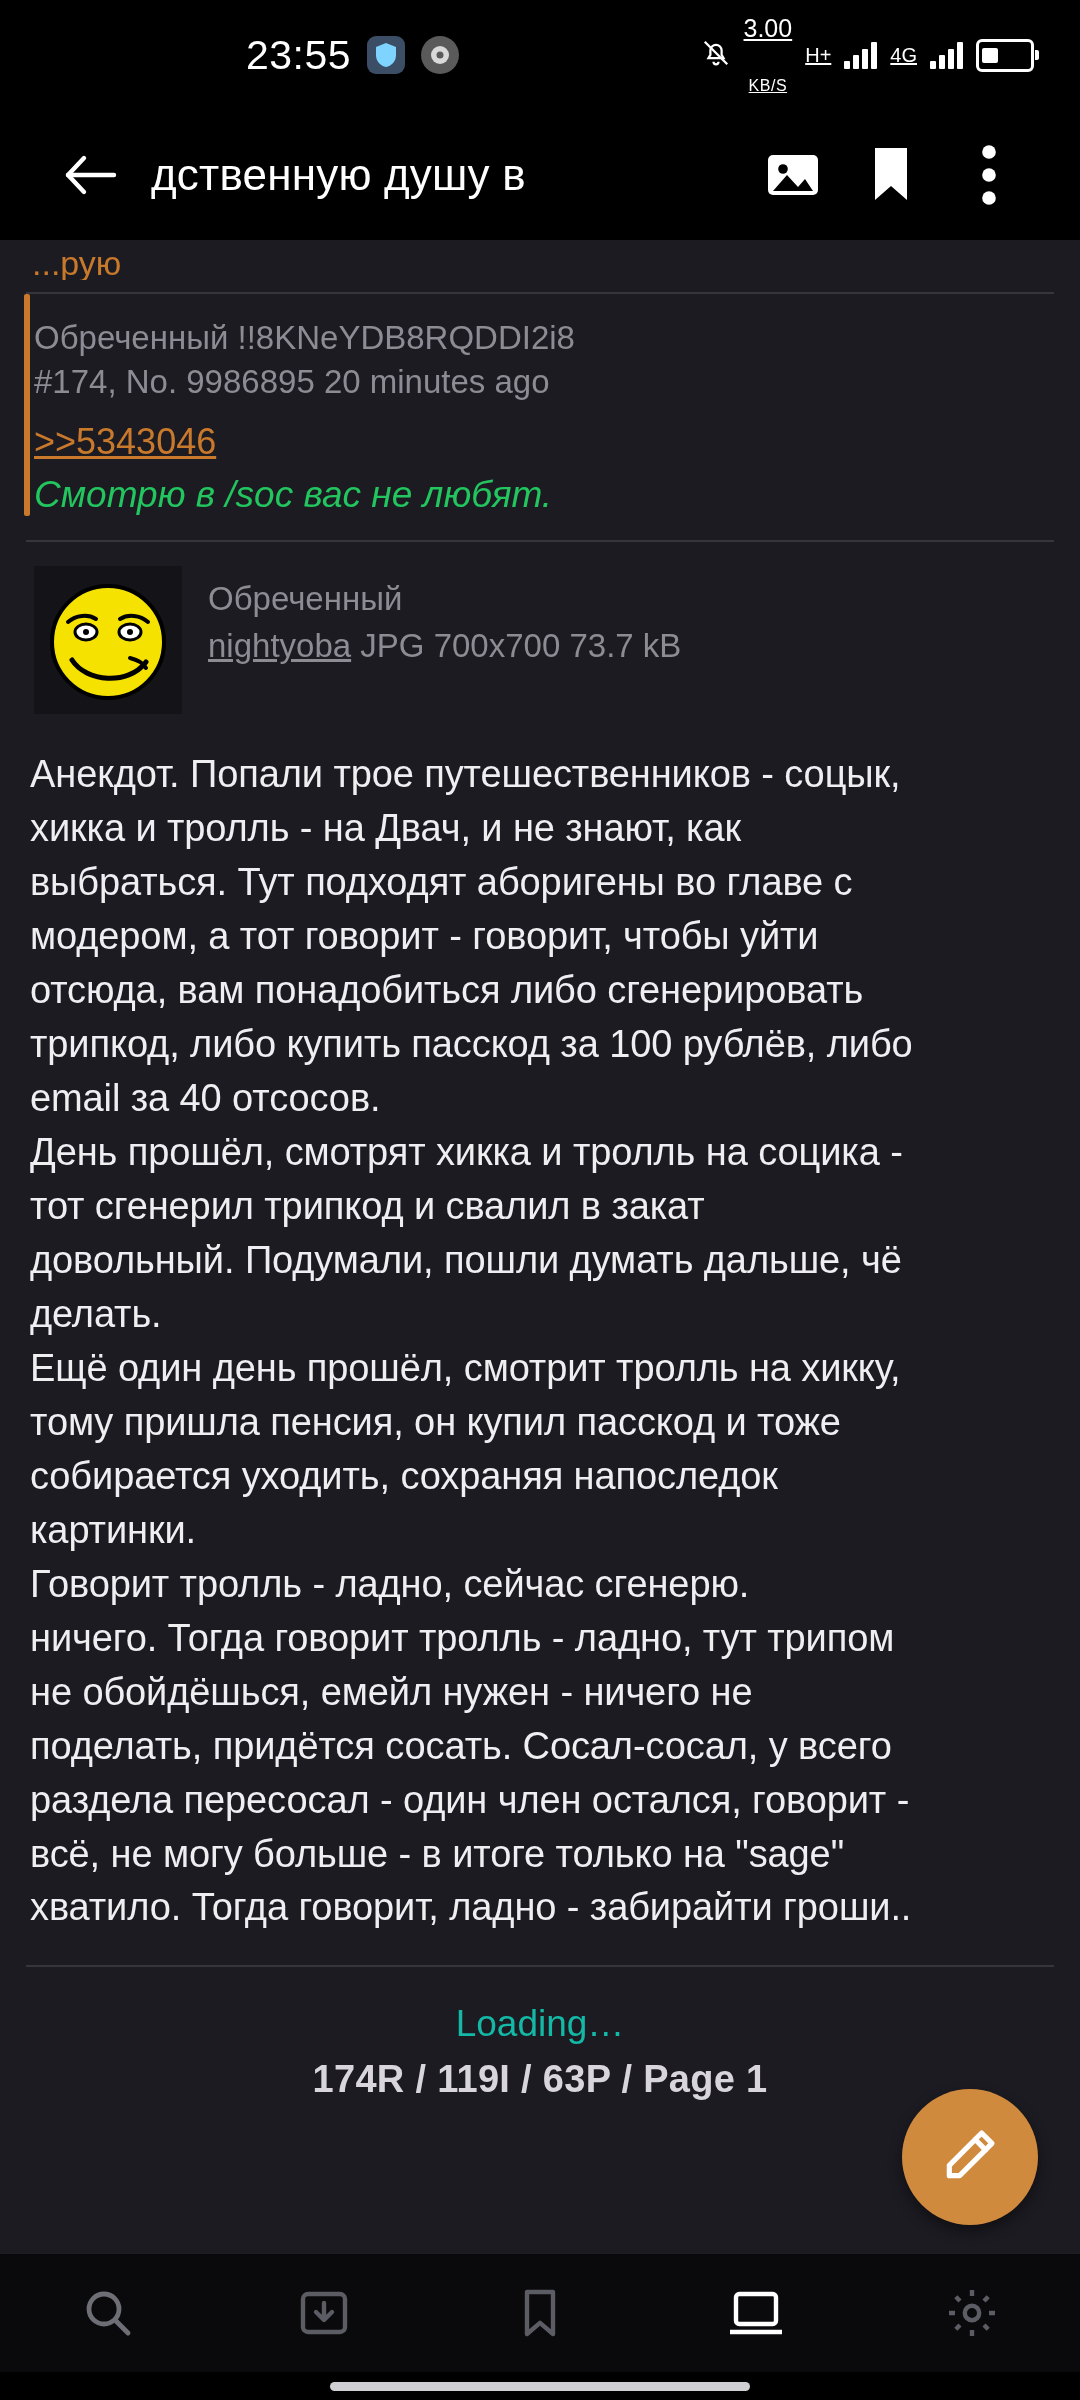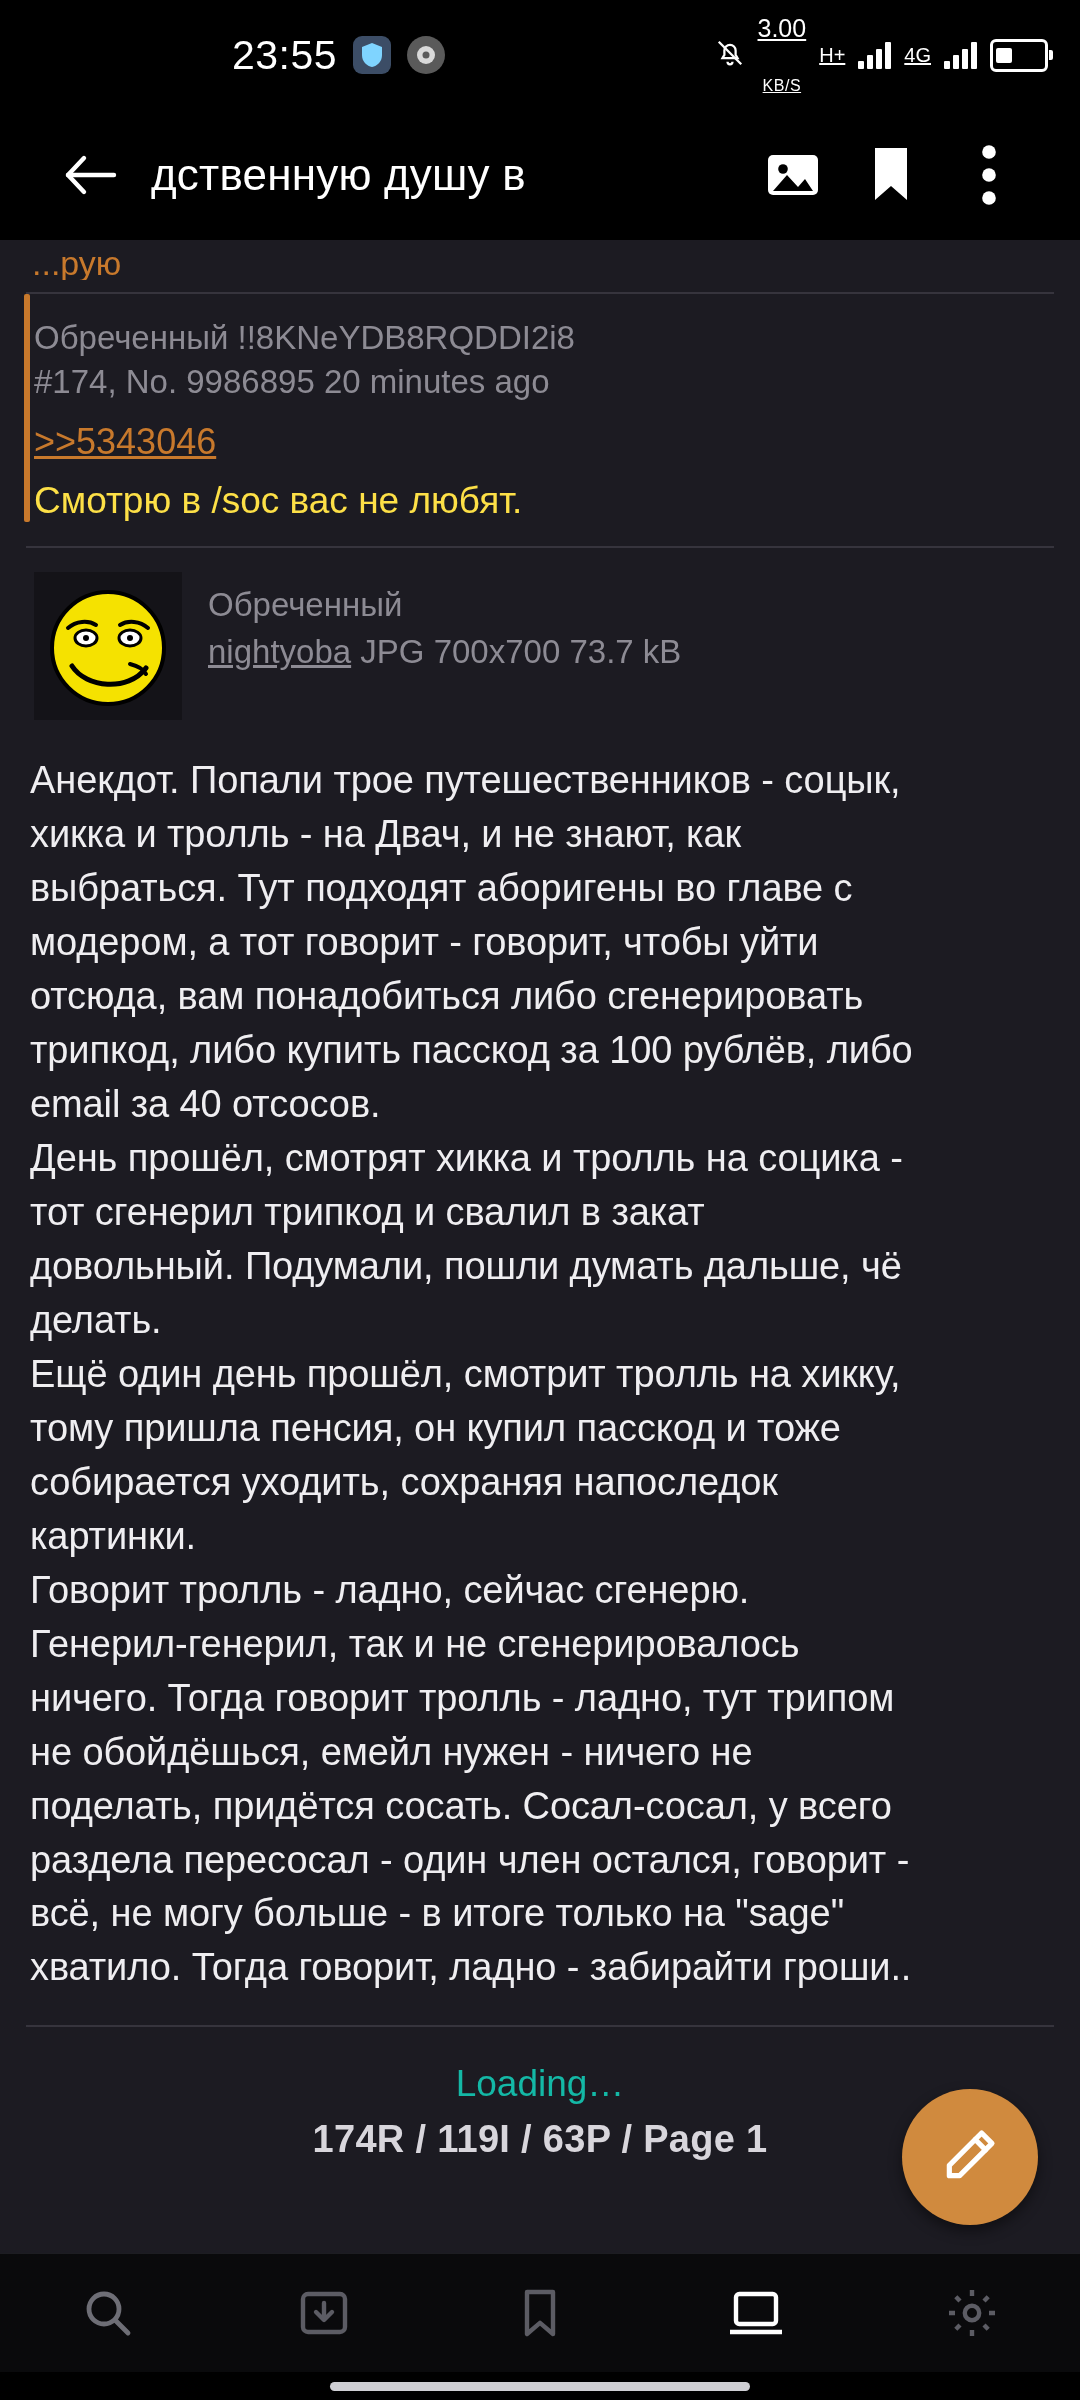--- a/index.html
+++ b/index.html
@@ -23,21 +23,21 @@
   }
 
   
   .statusbar {
     height: 110px;
     background: #000;
     color: #fff;
     display: flex;
     align-items: center;
     justify-content: space-between;
-    padding: 0 32px;
+    padding: 0 46px;
     box-sizing: border-box;
     gap: 24px;
   }
   .sb-left {
     display: flex;
     align-items: center;
     gap: 16px;
     margin-left: 200px;
   }
   .sb-clock {
@@ -155,24 +155,25 @@
     line-height: 1.32;
   }
   .reply-link {
     display: inline-block;
     color: #c8792c;
     font-size: 36px;
     text-decoration: underline;
     margin-top: 18px;
   }
   .posttext {
-    color: #fde047;
+    color: #22c55e;
     font-size: 37px;
     line-height: 1.28;
-    margin-top: 14px;
+    margin-top: 8px;
+    font-style: italic;
   }
 
   
   .post-with-img {
     display: flex;
     gap: 26px;
     padding: 24px 30px 0 34px;
   }
   .thumb {
     width: 148px; height: 148px;
@@ -379,21 +380,20 @@
       <p>email за 40 отсосов.</p>
       <p>День прошёл, смотрят хикка и тролль на социка -</p>
       <p>тот сгенерил трипкод и свалил в закат</p>
       <p>довольный. Подумали, пошли думать дальше, чё</p>
       <p>делать.</p>
       <p>Ещё один день прошёл, смотрит тролль на хикку,</p>
       <p>тому пришла пенсия, он купил пасскод и тоже</p>
       <p>собирается уходить, сохраняя напоследок</p>
       <p>картинки.</p>
       <p>Говорит тролль - ладно, сейчас сгенерю.</p>
-      <p>Генерил-генерил, так и не сгенерировалось</p>
       <p>ничего. Тогда говорит тролль - ладно, тут трипом</p>
       <p>не обойдёшься, емейл нужен - ничего не</p>
       <p>поделать, придётся сосать. Сосал-сосал, у всего</p>
       <p>раздела пересосал - один член остался, говорит -</p>
       <p>всё, не могу больше - в итоге только на "sage"</p>
       <p>хватило. Тогда говорит, ладно - забирайти гроши..</p>
     </div>
 
     <div class="bottom-divider"></div>
 

